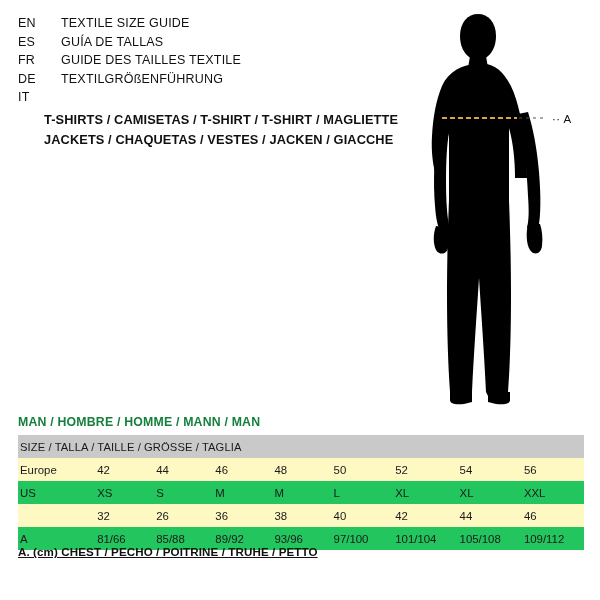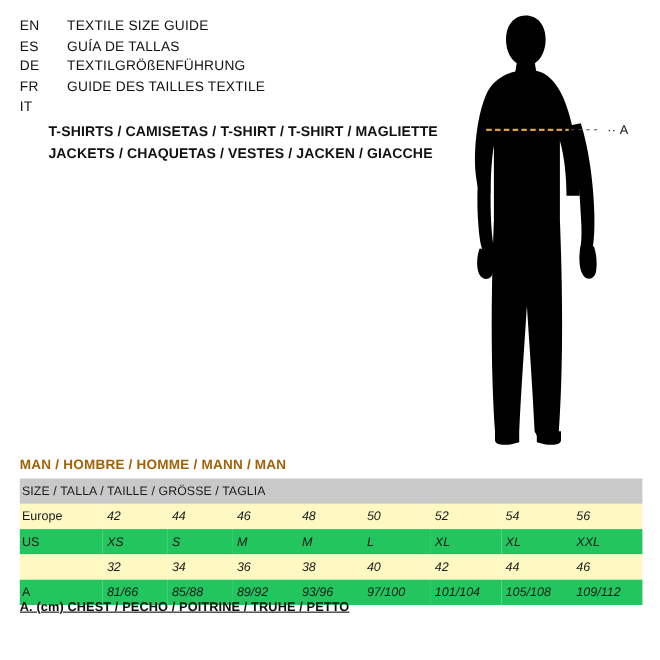--- a/index.html
+++ b/index.html
@@ -85,21 +85,21 @@
     position: absolute;
     top: 415px;
     left: 18px;
     width: 566px;
   }
   .table-title {
     font-size: 12.3px;
     font-weight: bold;
     letter-spacing: 0.2px;
     margin-bottom: 6px;
-    color: #a16207;
+    color: #15803d;
   }
   table.size-table {
     border-collapse: collapse;
     width: 566px;
     font-size: 11.4px;
     color: #1a1a1a;
   }
   table.size-table td {
     padding: 3px 4px 3px 4px;
     height: 17px;
@@ -116,21 +116,20 @@
   .row-mid td {
     background: #22c55e;
   }
   .col-label {
     width: 92px;
     padding-left: 2px !important;
   }
   .col-val {
     width: 67px;
     text-align: left;
-    font-style: italic;
   }
   .footnote {
     position: absolute;
     top: 545px;
     left: 18px;
     font-size: 11.6px;
     font-weight: bold;
     letter-spacing: 0.1px;
     color: #111111;
     text-decoration: underline;
@@ -144,26 +143,26 @@
   <div class="lang-block">
     <div class="lang-row">
       <span class="lang-code">EN</span>
       <span class="lang-text">TEXTILE SIZE GUIDE</span>
     </div>
     <div class="lang-row">
       <span class="lang-code">ES</span>
       <span class="lang-text">GUÍA DE TALLAS</span>
     </div>
     <div class="lang-row">
+      <span class="lang-code">FR</span>
+      <span class="lang-text">GUIDE DES TAILLES TEXTILE</span>
+    </div>
+    <div class="lang-row">
       <span class="lang-code">DE</span>
       <span class="lang-text">TEXTILGRÖßENFÜHRUNG</span>
-    </div>
-    <div class="lang-row">
-      <span class="lang-code">FR</span>
-      <span class="lang-text">GUIDE DES TAILLES TEXTILE</span>
     </div>
     <div class="lang-row">
       <span class="lang-code">IT</span>
     </div>
   </div>
 
   <div class="cat-block">
     <div class="cat-line">T-SHIRTS / CAMISETAS / T-SHIRT / T-SHIRT / MAGLIETTE</div>
     <div class="cat-line">JACKETS / CHAQUETAS / VESTES / JACKEN / GIACCHE</div>
   </div>
@@ -237,21 +236,21 @@
           <td class="col-val">M</td>
           <td class="col-val">M</td>
           <td class="col-val">L</td>
           <td class="col-val">XL</td>
           <td class="col-val">XL</td>
           <td class="col-val">XXL</td>
         </tr>
         <tr class="row-light">
           <td class="col-label"></td>
           <td class="col-val">32</td>
-          <td class="col-val">34</td>
+          <td class="col-val">26</td>
           <td class="col-val">36</td>
           <td class="col-val">38</td>
           <td class="col-val">40</td>
           <td class="col-val">42</td>
           <td class="col-val">44</td>
           <td class="col-val">46</td>
         </tr>
         <tr class="row-mid">
           <td class="col-label">A</td>
           <td class="col-val">81/66</td>

